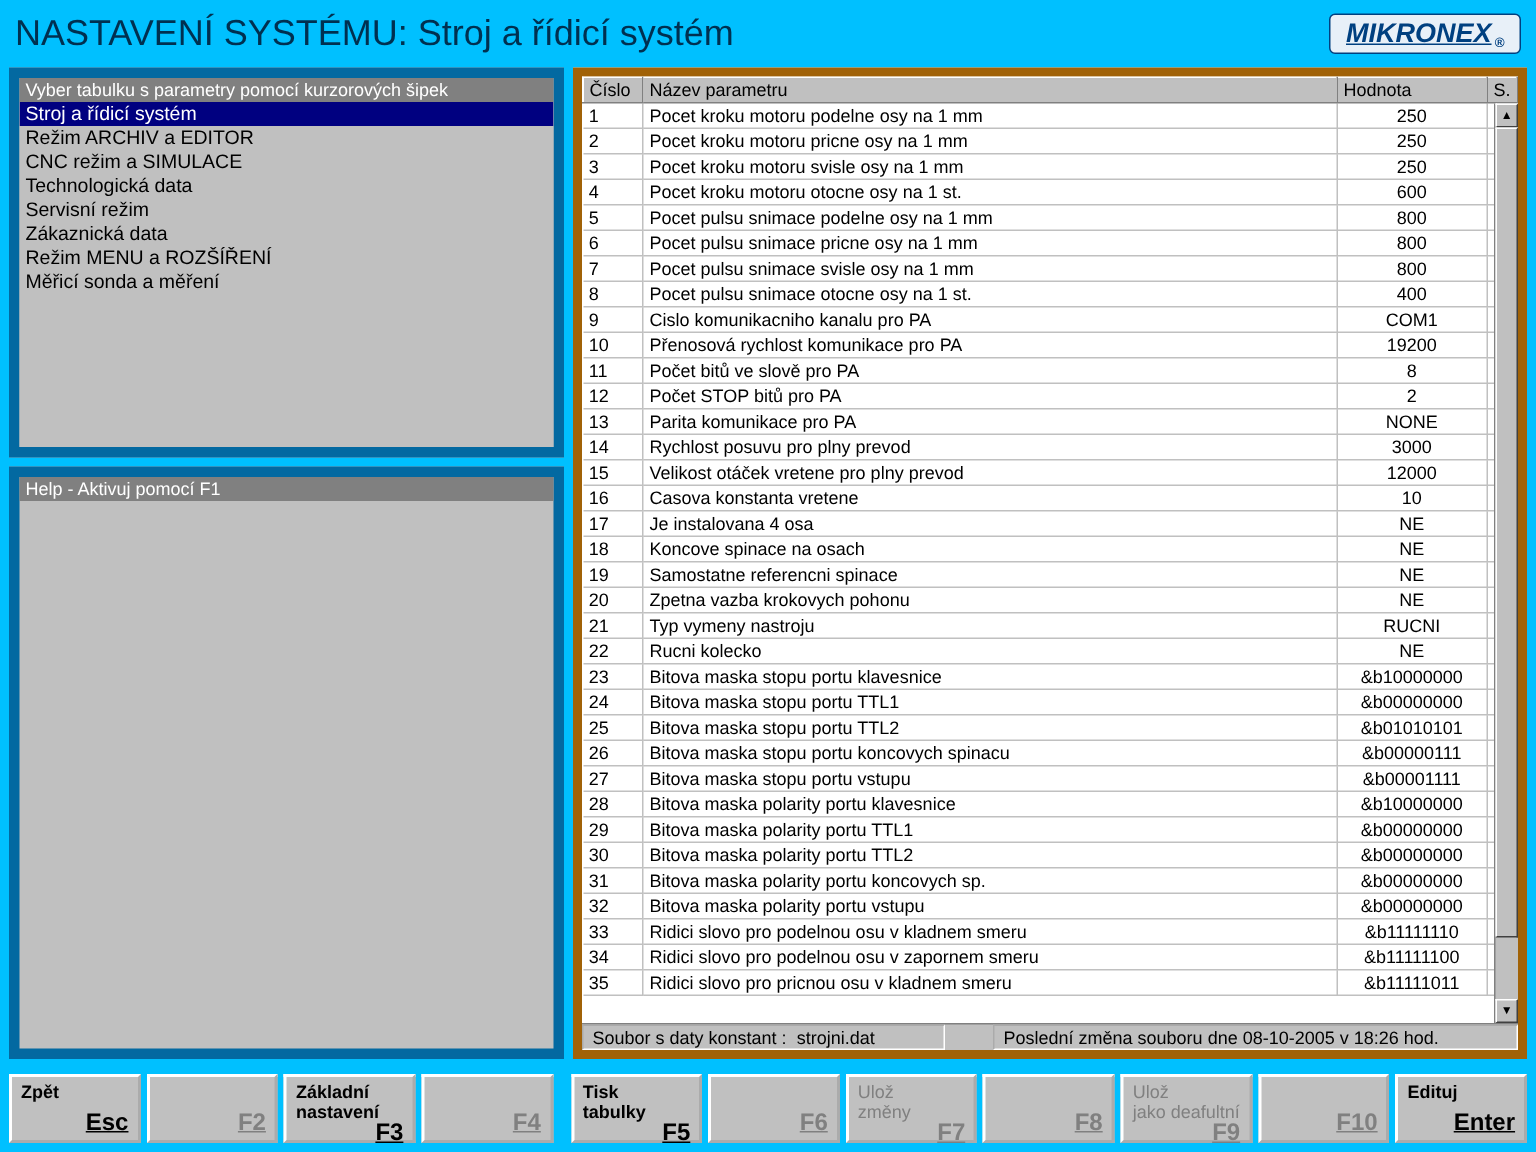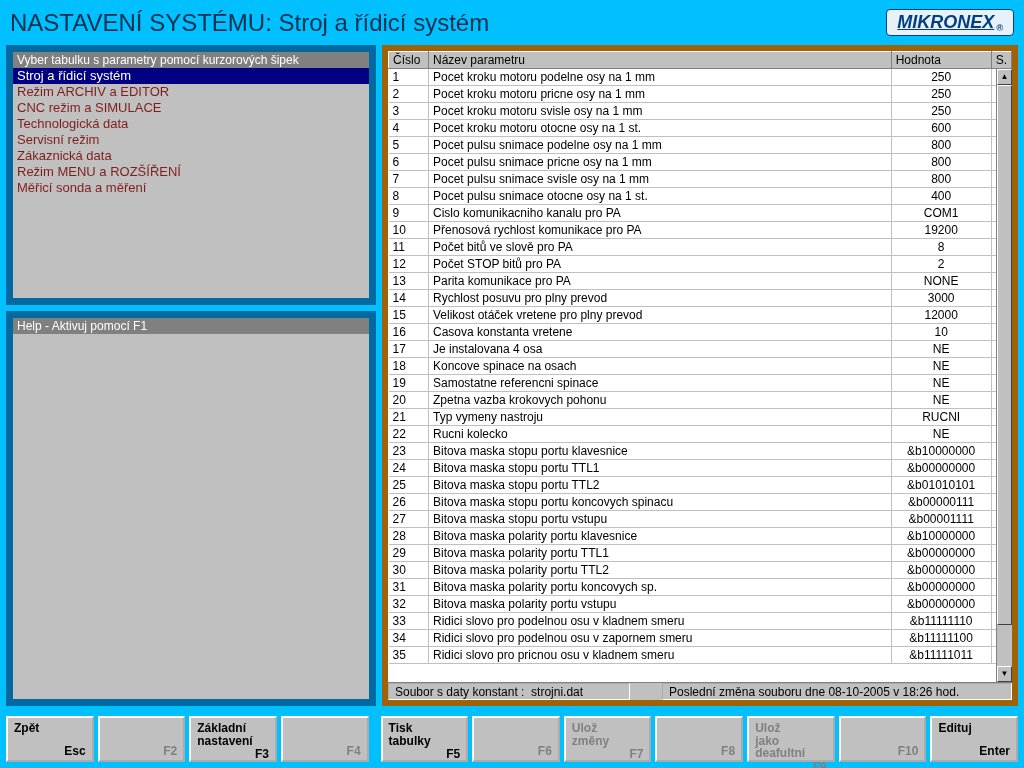--- a/index.html
+++ b/index.html
@@ -14,21 +14,21 @@
 
   .main { flex: 1; display: flex; gap: 6px; padding: 0 6px 6px 6px; min-height: 0; }
   .left { width: 370px; display: flex; flex-direction: column; gap: 6px; }
   .right { flex: 1; display: flex; flex-direction: column; min-width: 0; }
 
   .panel { background: #c0c0c0; border: 7px solid #0369a1; display: flex; flex-direction: column; min-height: 0; }
   .panel-header { background: #808080; color: #fff; font-size: 12px; padding: 1px 4px; height: 16px; display: flex; align-items: center; }
   .panel-body { flex: 1; overflow: hidden; }
 
   .menu-list { background: #c0c0c0; }
-  .menu-item { font-size: 13px; padding: 0 4px; height: 16px; line-height: 16px; color: #7f1d1d; cursor: default; }
+  .menu-item { font-size: 13px; padding: 0 4px; height: 16px; line-height: 16px; color: #000000; cursor: default; }
   .menu-item.selected { background: #000080; color: #fff; }
 
   .left-top { height: 260px; }
   .left-bottom { flex: 1; }
 
   .grid-wrap { flex: 1; background: #fff; border: 6px solid #a16207; display: flex; flex-direction: column; min-height: 0; }
   .grid-scroll { flex: 1; overflow: hidden; position: relative; }
   table.grid { width: 100%; border-collapse: collapse; font-size: 12px; }
   table.grid th { background: #c0c0c0; border: 1px solid #808080; border-top-color:#fff; border-left-color:#fff; font-weight: normal; text-align: left; padding: 1px 4px; height: 17px; position: sticky; top: 0; }
   table.grid td { border-bottom: 1px solid #c0c0c0; border-right: 1px solid #c0c0c0; padding: 0 4px; height: 17px; white-space: nowrap; overflow: hidden; }
@@ -43,22 +43,22 @@
   .vscroll .arrow.down { position:absolute; bottom:0; left:0; right:0; }
 
   .statusbar { height: 18px; background:#c0c0c0; border-top:1px solid #808080; display:flex; font-size:12px; }
   .statusbar .cell { border:1px inset #fff; padding:0 6px; display:flex; align-items:center; }
   .statusbar .c1 { flex: 1; }
   .statusbar .c2 { width: 350px; margin-left: 32px; }
 
   .fkeys { height: 56px; display: flex; gap: 4px; padding: 4px 6px 6px 6px; }
   .fkey { flex: 1; background: #c0c0c0; border: 2px outset #fff; font-size: 12px; display:flex; flex-direction:column; justify-content:space-between; padding: 4px 6px 2px 6px; cursor: default; }
   .fkey .lbl { font-weight: bold; color:#000; line-height:1.05; }
-  .fkey .lbl.dim { color:#808080; font-weight:bold; }
-  .fkey .key { align-self: flex-end; font-weight: bold; color:#000; font-size:12px; }
+  .fkey .lbl.dim { color:#808080; font-weight:normal; }
+  .fkey .key { align-self: flex-end; font-weight: bold; color:#000; font-size:16px;text-decoration:underline; }
   .fkey .key.dim { color:#808080; }
   .fgap { width: 4px; flex: 0 0 4px; }
 </style>
 </head>
 <body>
 
 <div class="titlebar">
   <div class="title">NASTAVENÍ SYSTÉMU: Stroj a řídicí systém</div>
   <div class="logo"><span class="name">MIKRONEX</span><span class="r">®</span></div>
 </div>

